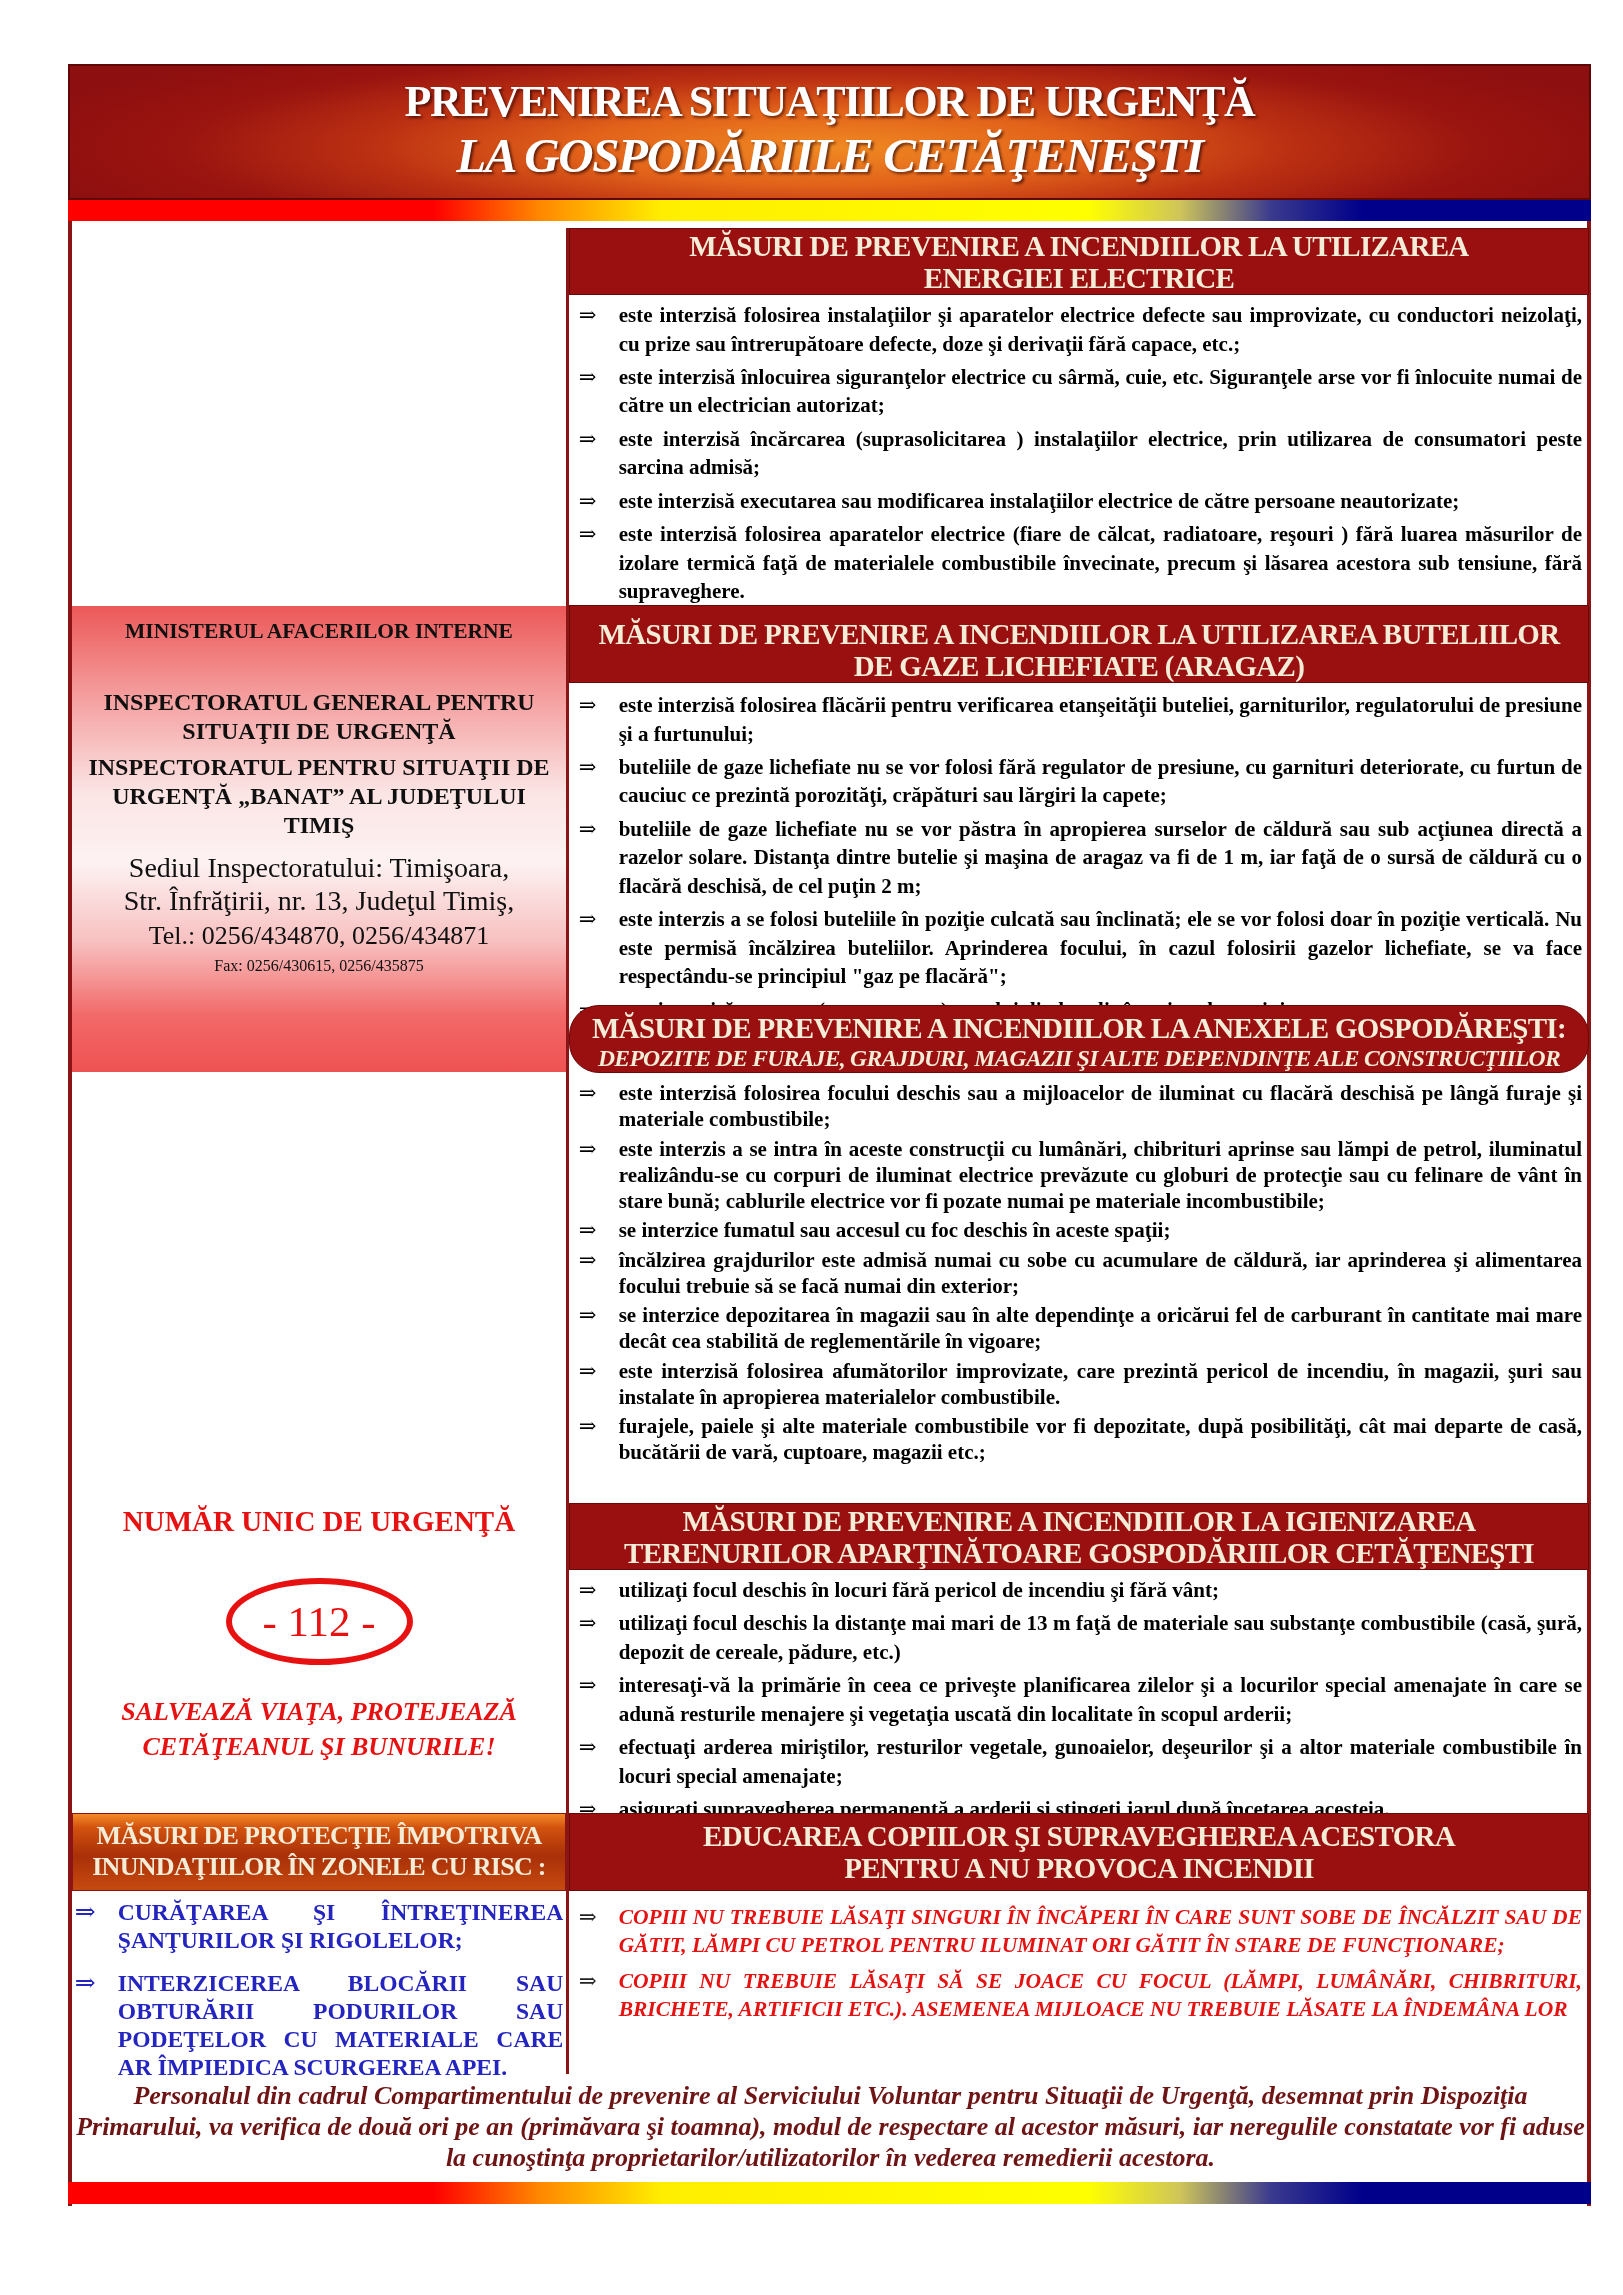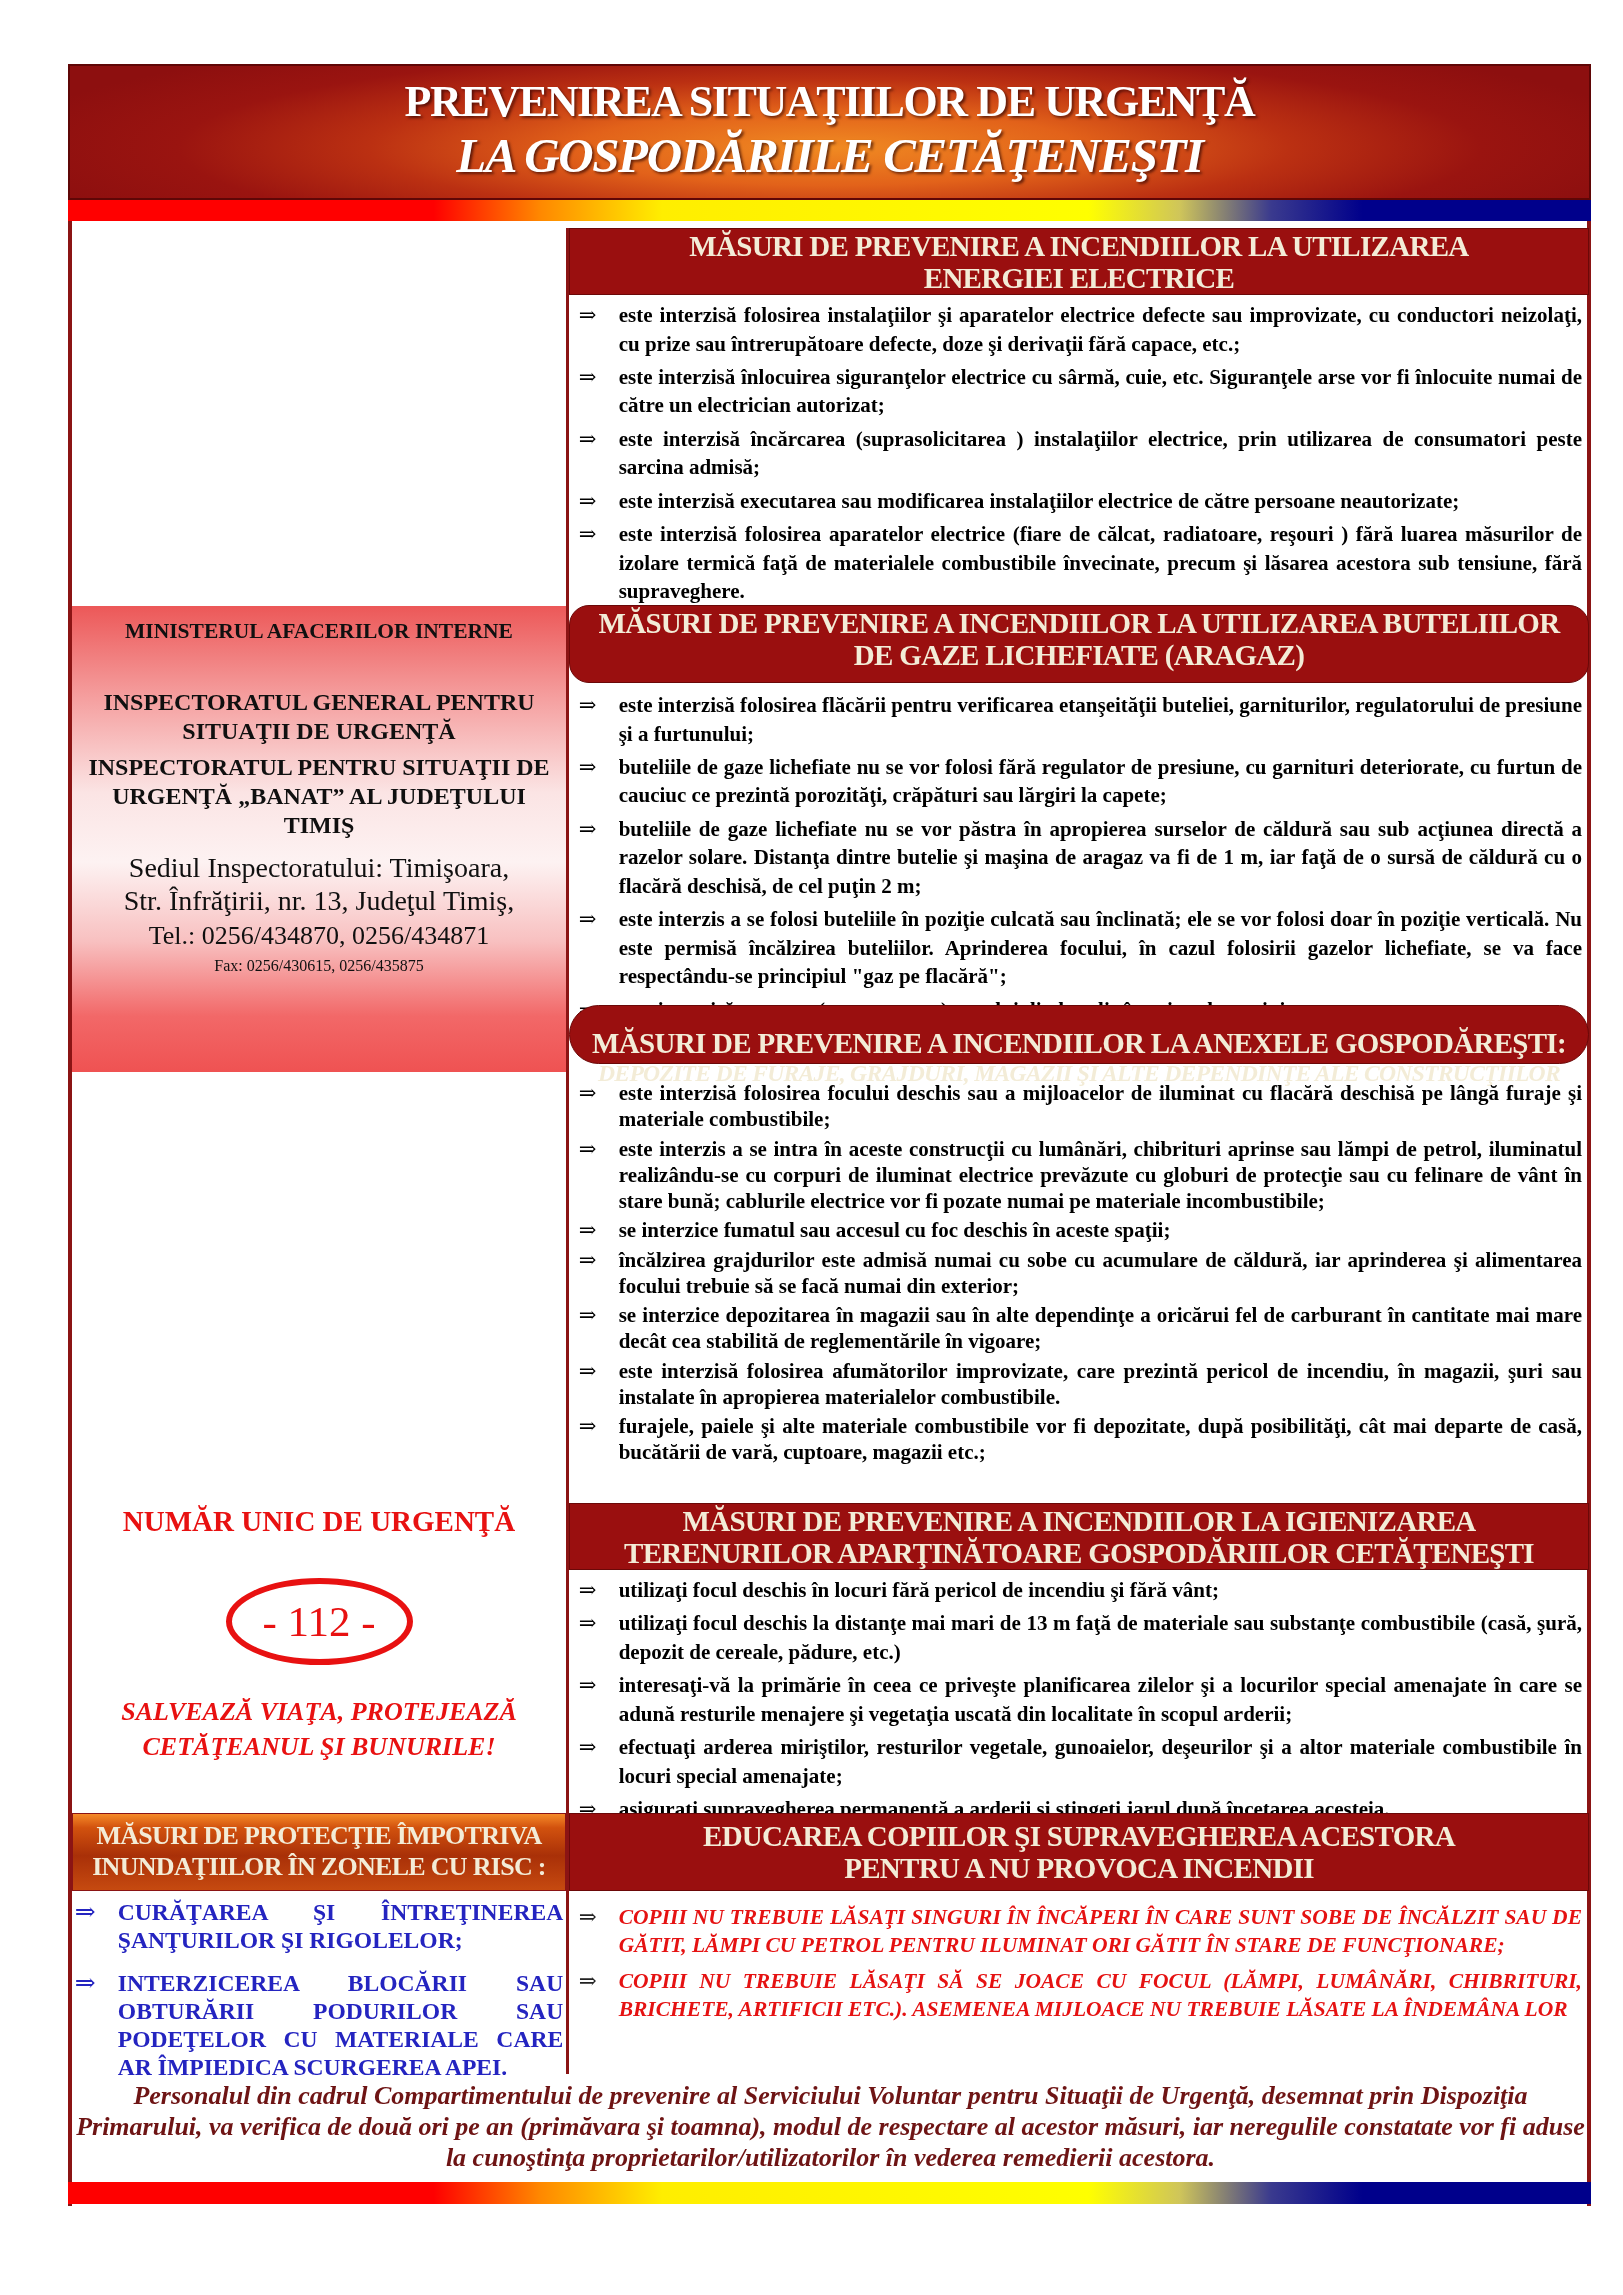--- a/index.html
+++ b/index.html
@@ -37,22 +37,22 @@
   
   .sec-h{
     position:absolute;left:569px;width:1020px;box-sizing:border-box;
     background:#9a0f0f;border:1.4px solid #6b0808;
     color:#f3ecd7;text-align:center;
   }
   .sec-h .ht1{font-size:29px;font-weight:bold;letter-spacing:-0.7px;line-height:32px;}
   .sec-h .ht2{font-size:29px;font-weight:bold;letter-spacing:-0.7px;line-height:32px;}
   .sec-h .it{font-style:italic;font-size:23.6px;line-height:28px;}
   .h0{top:228px;height:67px;padding-top:1.4px;}
-  .h1{top:605px;height:78px;padding-top:1px;border-radius:20px;}
-  .h2{top:1005px;height:59px;padding-top:21px;border-radius:30px;}
+  .h1{top:605px;height:78px;padding-top:12px;}
+  .h2{top:1005px;height:68px;padding-top:6px;border-radius:30px;}
   .h3{top:1503px;height:67px;padding-top:1.4px;}
   .h4{top:1813px;height:78px;padding-top:5.6px;}
 
   
   .sec-b{position:absolute;left:569px;width:1020px;box-sizing:border-box;padding:0 7px 0 9.7px;}
   .b0{top:301px;}  .b1{top:691px;}  .b2{top:1080px;}  .b3{top:1576px;}  .b4{top:1903px;}
   .bullet{position:relative;padding-left:40px;text-align:justify;color:#000;font-weight:bold;font-size:21px;line-height:28.5px;margin-bottom:4.9px;}
   .b2 .bullet{line-height:26px;margin-bottom:3.5px;}
   .bullet .arr{position:absolute;left:0;top:0;font-weight:normal;}
   .b4 .bullet{color:#e51212;font-style:italic;font-size:21.5px;line-height:28px;margin-bottom:8.3px;}

